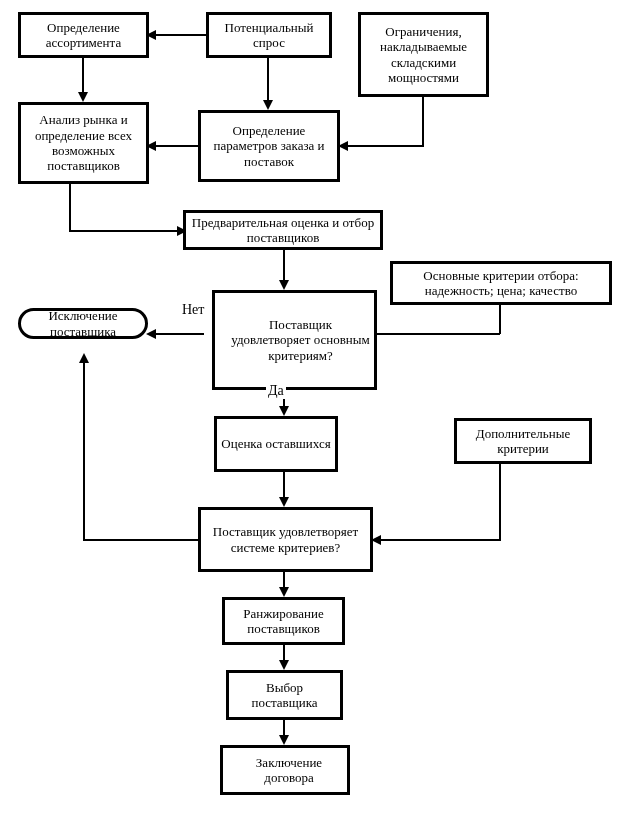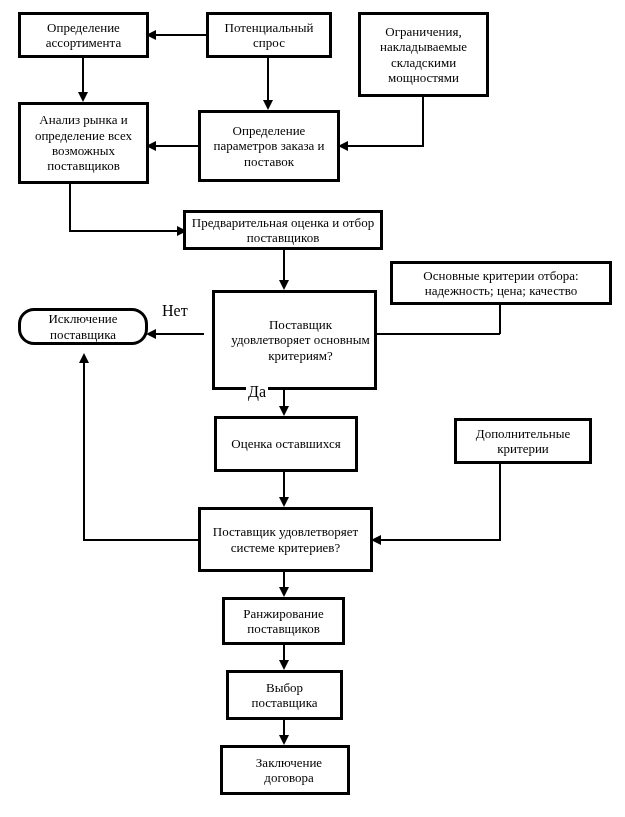--- a/index.html
+++ b/index.html
@@ -64,26 +64,27 @@
     border-bottom: 5px solid transparent;
     border-right: 10px solid #000000;
   }
   .arrow.right {
     border-top: 5px solid transparent;
     border-bottom: 5px solid transparent;
     border-left: 10px solid #000000;
   }
   .edge-label {
     position: absolute;
-    font-size: 16px;
+    font-size: 14px;
     color: #000000;
     z-index: 4;
     background: #ffffff;
     padding: 0 2px;
     white-space: nowrap;
+    margin-left: 20px;
   }
 </style>
 </head>
 <body>
 
 <div id="canvas">
 
   <div class="edge h" style="left:152px; top:34px; width:54px;"></div>
   <div class="arrow left" style="left:146px; top:30px;"></div>
 
@@ -165,25 +166,25 @@
   </div>
 
   <div class="node" style="left:390px; top:261px; width:222px; height:44px;">
     <span>Основные критерии отбора: надежность; цена; качество</span>
   </div>
 
   <div class="node" style="left:212px; top:290px; width:165px; height:100px;padding-left:16px;">
     <span>Поставщик удовлетворяет основным критериям?</span>
   </div>
 
-  <div class="node" style="left:18px; top:308px; width:130px; height:37px;border-radius:16px;">
+  <div class="node" style="left:18px; top:308px; width:130px; height:31px;border-radius:16px;">
     <span>Исключение поставщика</span>
   </div>
 
-  <div class="node" style="left:214px; top:416px; width:144px; height:56px;">
+  <div class="node" style="left:214px; top:416px; width:124px; height:56px;">
     <span>Оценка оставшихся</span>
   </div>
 
   <div class="node" style="left:430px; top:418px; width:138px; height:46px;margin-left:24px;">
     <span>Дополнительные критерии</span>
   </div>
 
   <div class="node" style="left:198px; top:507px; width:175px; height:65px;">
     <span>Поставщик удовлетворяет системе критериев?</span>
   </div>

